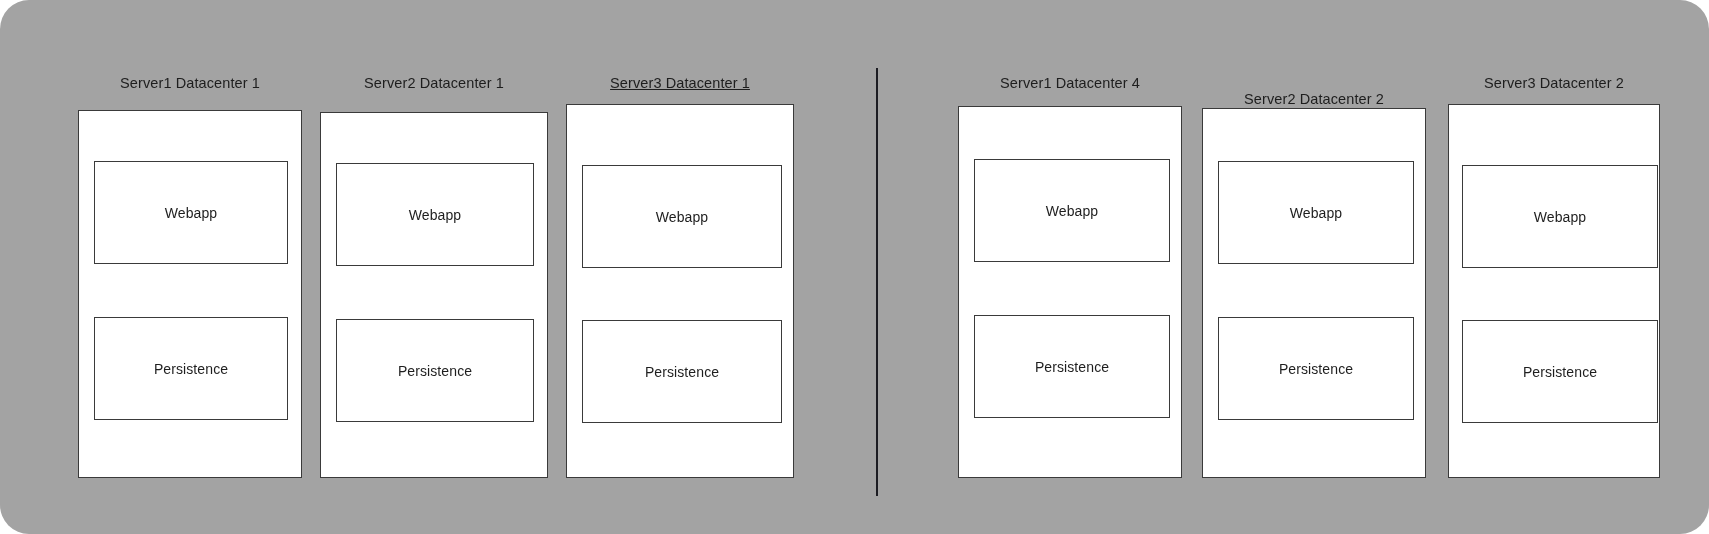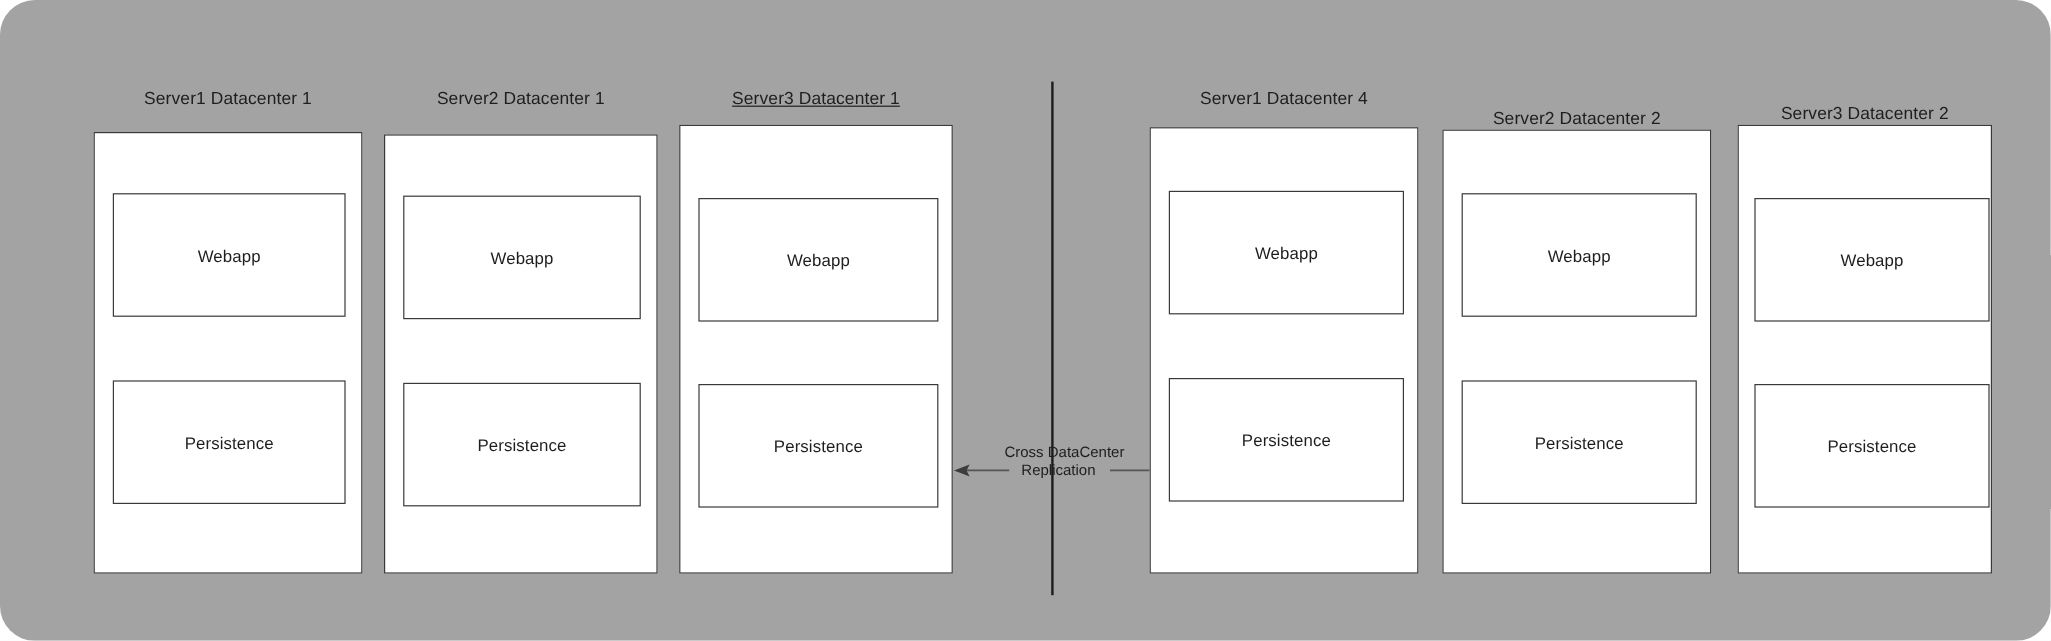--- a/index.html
+++ b/index.html
@@ -133,37 +133,20 @@
         <span class="component-label">Webapp</span>
       </div>
       <div class="component-box" style="left:15px; top:215px; width:200px; height:103px;">
         <span class="component-label">Persistence</span>
       </div>
     </div>
   </div>
 
   <div id="dc-divider" style="left:876px; top:68px; width:2.4px; height:428px;"></div>
 
-  <div id="replication-group" style="left:795px; top:362px; width:170px; height:50px;">
-
-    <svg class="arrow-svg" style="left:0px; top:23px;" width="48" height="14" viewBox="0 0 48 14">
-      <line class="arrow-line" x1="46" y1="7" x2="10" y2="7"></line>
-      <polygon class="arrow-head" points="0,7 13,2 10.5,7 13,12"></polygon>
-    </svg>
-
-    <div id="replication-label" style="left:42px; top:8px; width:90px;">
-      <div>Cross DataCenter</div>
-      <div>Replication</div>
-    </div>
-
-    <svg class="arrow-svg" style="left:130px; top:23px;" width="48" height="14" viewBox="0 0 48 14">
-      <line class="arrow-line" x1="0" y1="7" x2="36" y2="7"></line>
-      <polygon class="arrow-head" points="48,7 35,2 37.5,7 35,12"></polygon>
-    </svg>
-  </div>
 
   <div class="server-col" style="left:958px; top:74px; width:224px;">
     <div class="server-title" style="top:0px;">Server1 Datacenter 4</div>
     <div class="server-box" style="top:32px; width:224px; height:372px;">
       <div class="component-box" style="left:15px; top:52px; width:196px; height:103px;">
         <span class="component-label">Webapp</span>
       </div>
       <div class="component-box" style="left:15px; top:208px; width:196px; height:103px;">
         <span class="component-label">Persistence</span>
       </div>
@@ -176,21 +159,21 @@
       <div class="component-box" style="left:15px; top:52px; width:196px; height:103px;">
         <span class="component-label">Webapp</span>
       </div>
       <div class="component-box" style="left:15px; top:208px; width:196px; height:103px;">
         <span class="component-label">Persistence</span>
       </div>
     </div>
   </div>
 
   <div class="server-col" style="left:1448px; top:74px; width:212px;">
-    <div class="server-title" style="top:0px;margin-top:12px;">Server3 Datacenter 2</div>
+    <div class="server-title" style="top:0px;">Server3 Datacenter 2</div>
     <div class="server-box" style="top:30px; width:212px; height:374px;">
       <div class="component-box" style="left:13px; top:60px; width:196px; height:103px;">
         <span class="component-label">Webapp</span>
       </div>
       <div class="component-box" style="left:13px; top:215px; width:196px; height:103px;">
         <span class="component-label">Persistence</span>
       </div>
     </div>
   </div>
 

